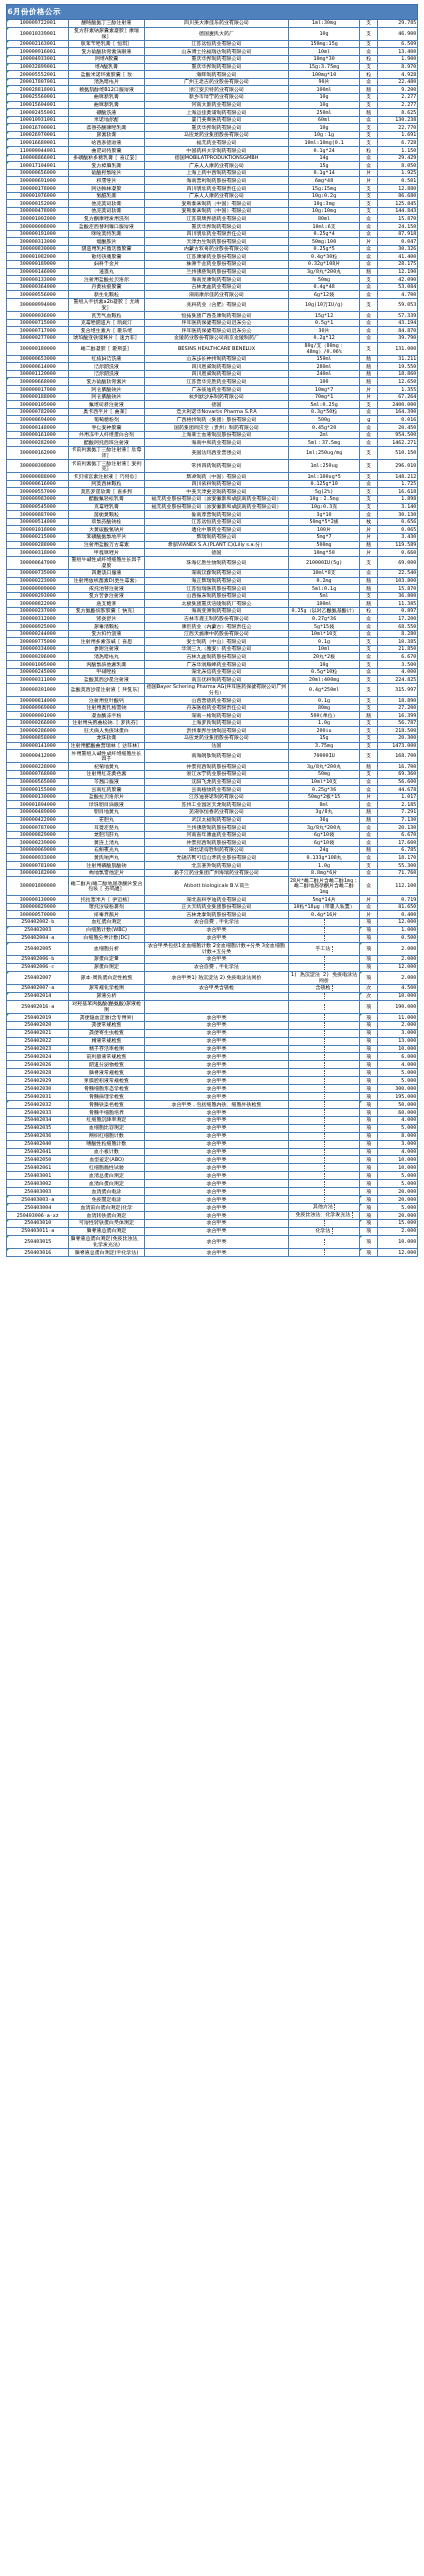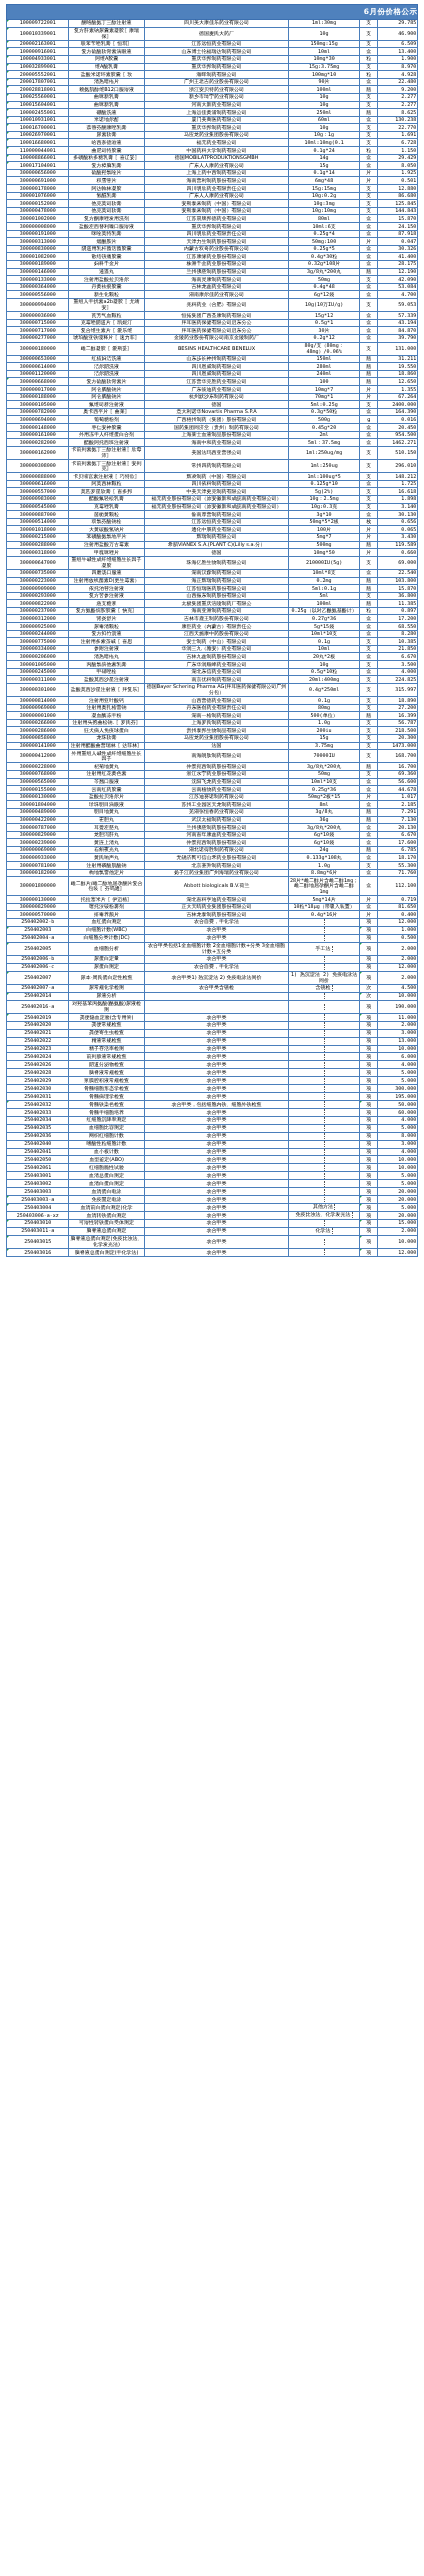--- a/index.html
+++ b/index.html
@@ -33,21 +33,21 @@
     word-wrap: break-word;
     overflow-wrap: break-word;
     background: #ffffff;
   }
   tr.title-row th {
     background: #4f81bd;
     color: #ffffff;
     font-size: 7.5px;
     font-weight: bold;
     letter-spacing: 0.5px;
-    text-align: right;
+    text-align: left;
     padding: 1.6px 0 2.1px 0;
     border: 0.5px solid #3b6fb0;
     height: 10px;
   }
   td.c-code {
     width: 51px;
     text-align: center;
     font-family: "DejaVu Sans Mono", "Liberation Mono", monospace;
     font-size: 4.9px;
   }

